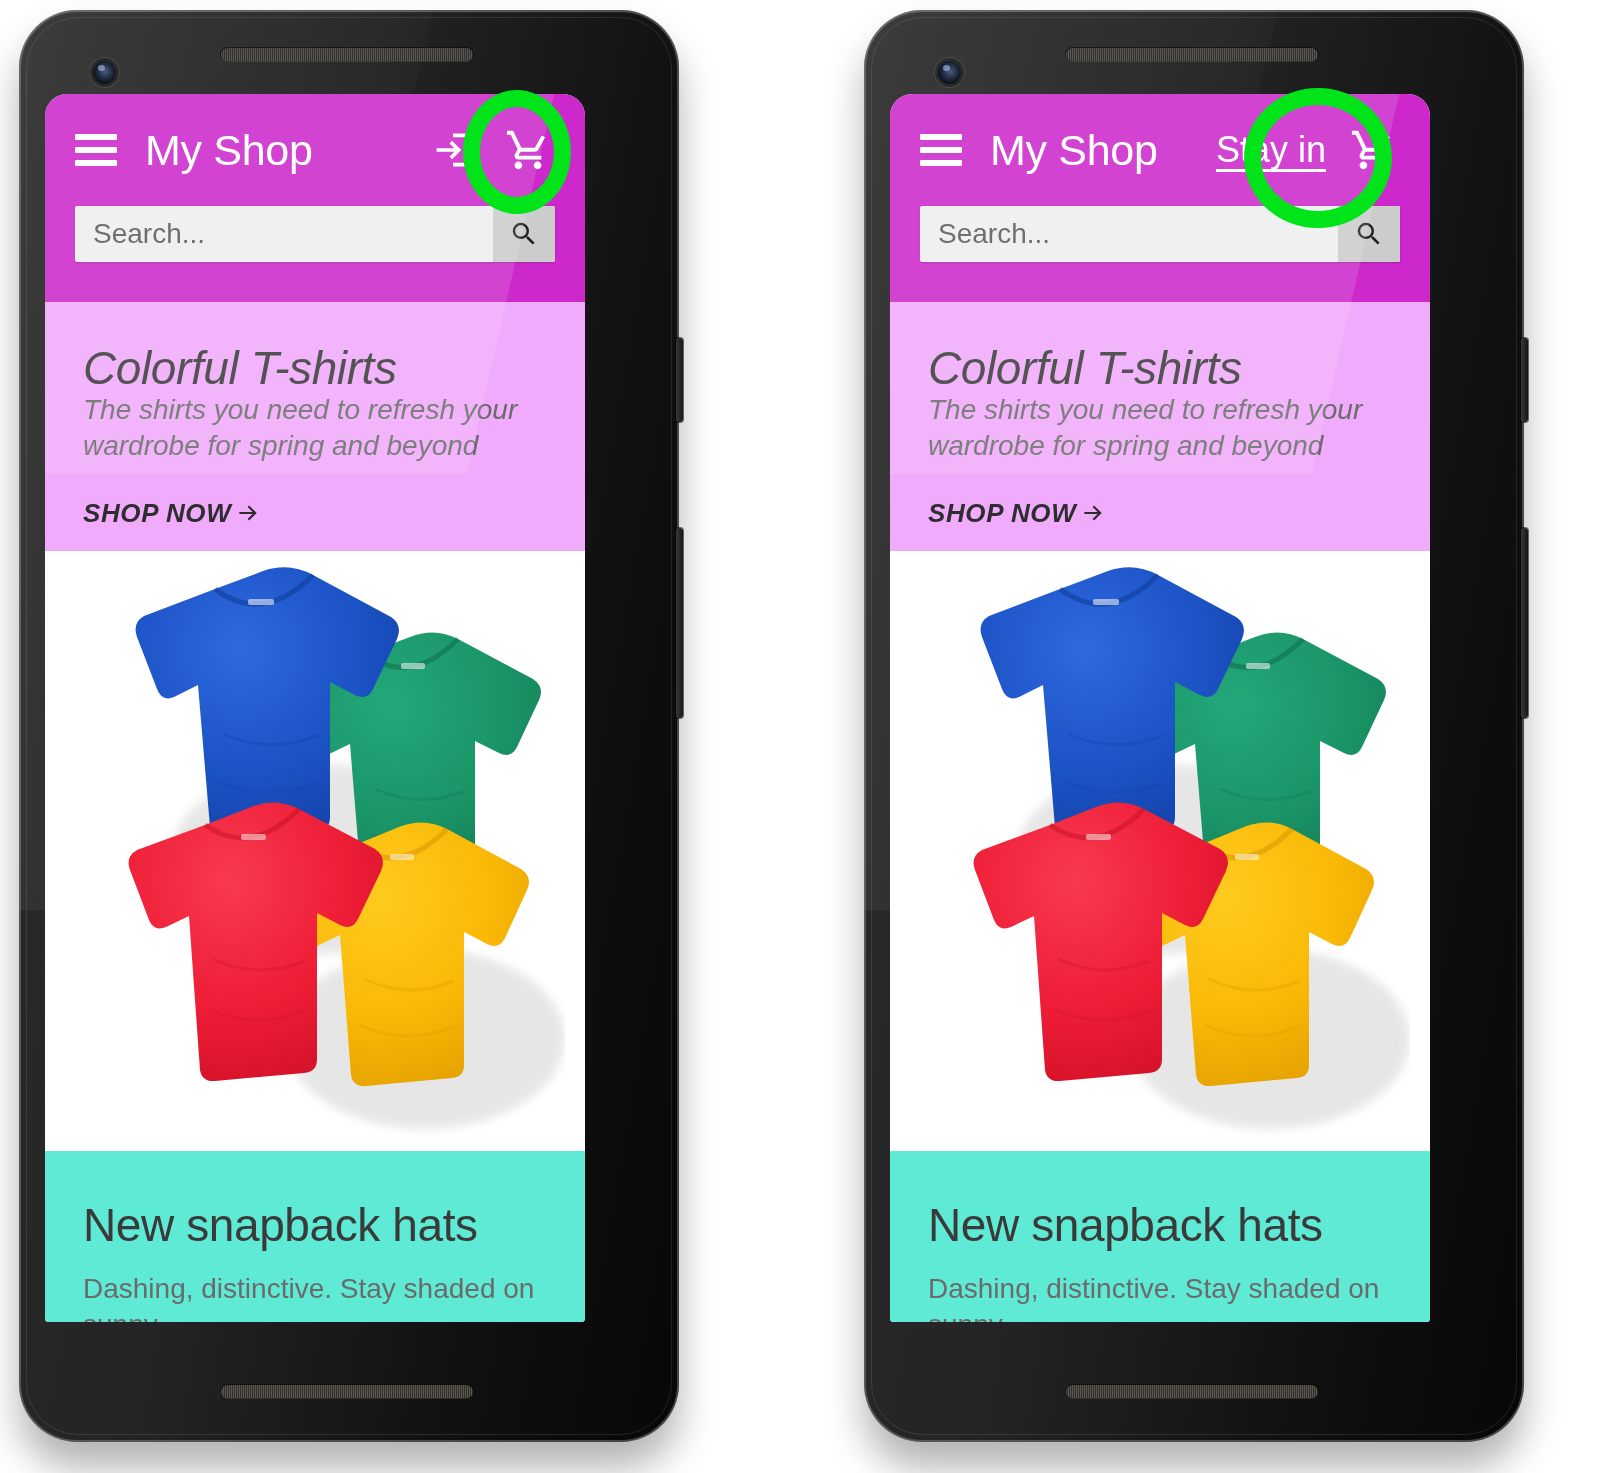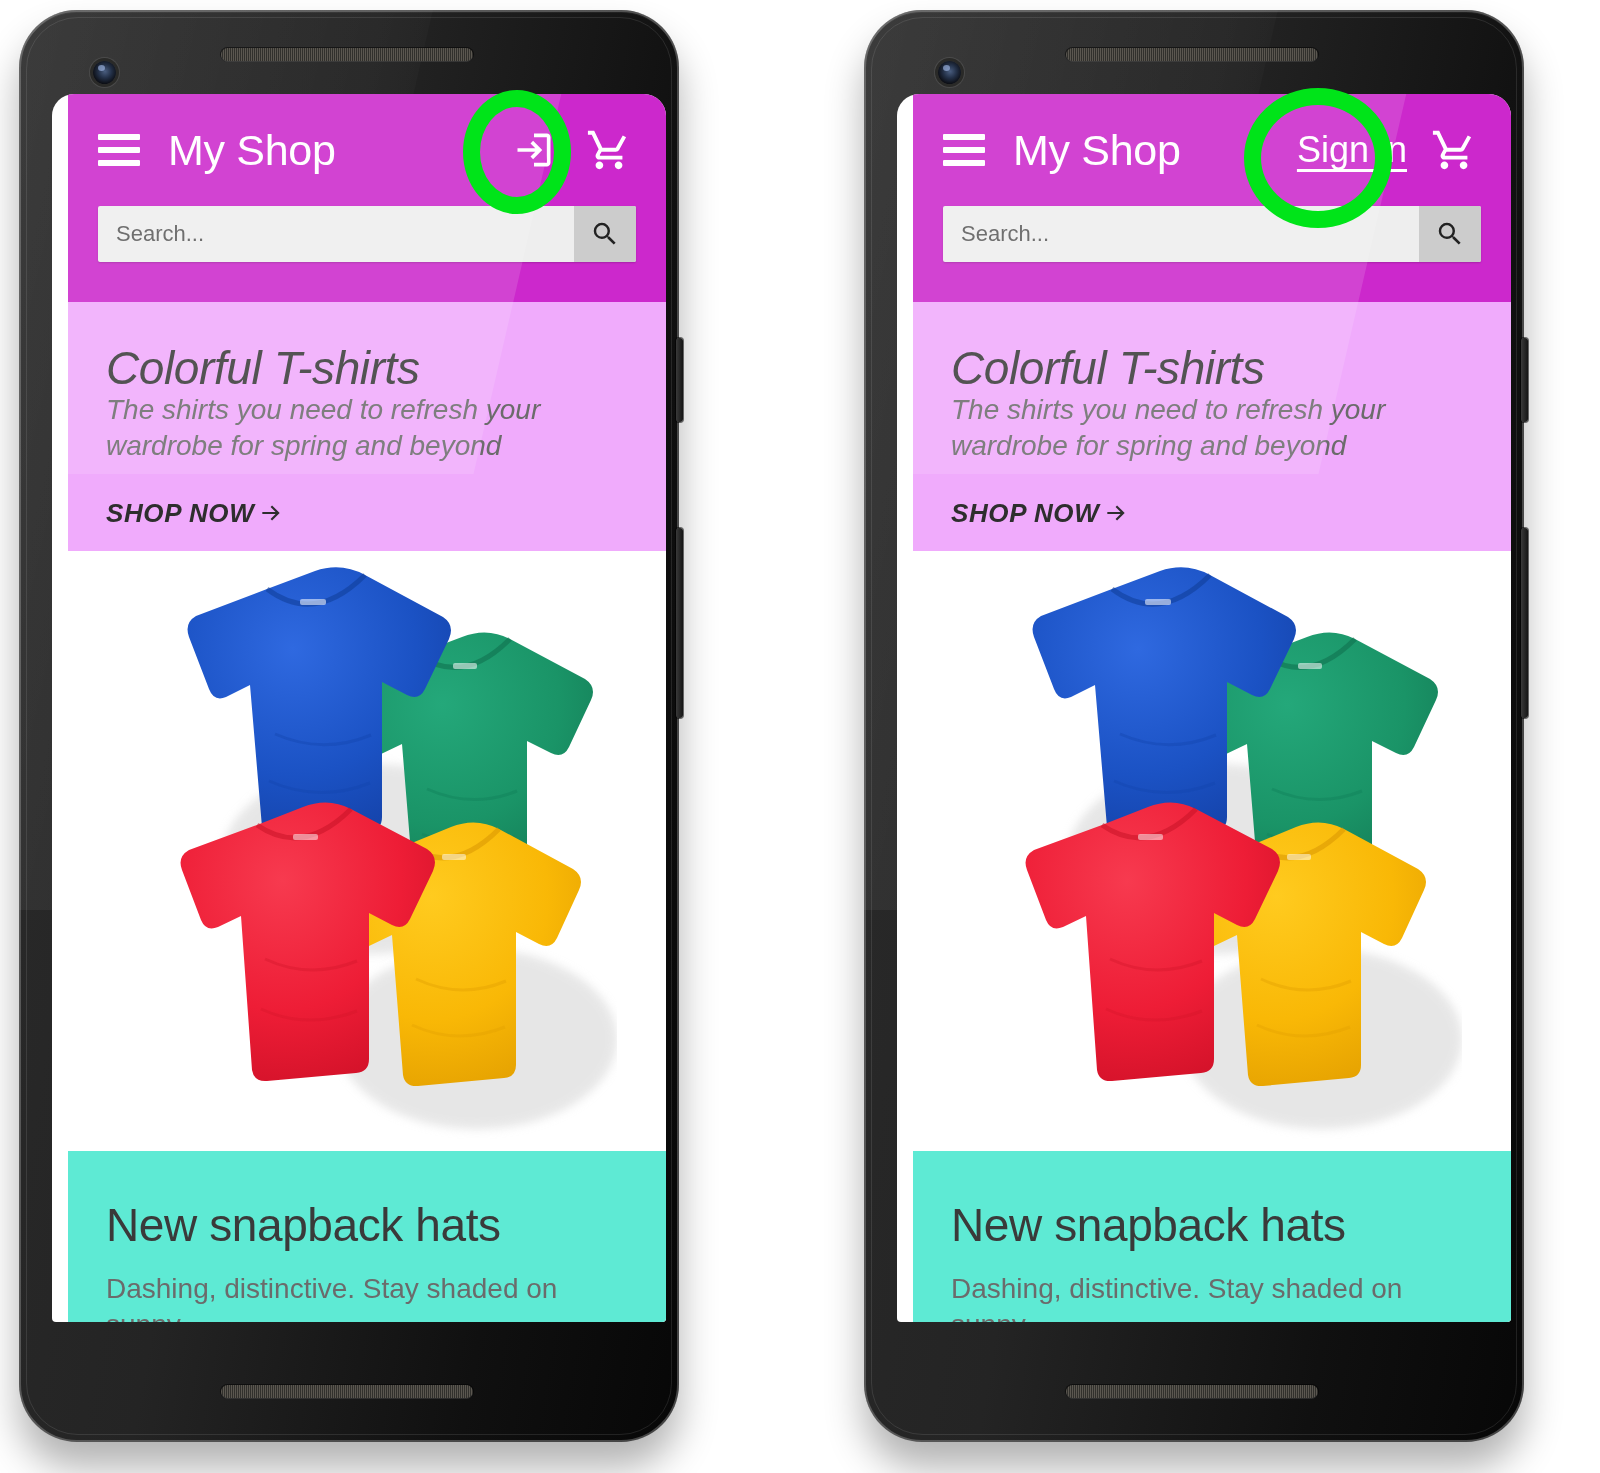--- a/index.html
+++ b/index.html
@@ -154,28 +154,27 @@
     border-radius: 3px;
     background: linear-gradient(to right, #3a3a3a, #151515);
     box-shadow: 0 0 0 1px rgba(0,0,0,0.55);
   }
   .side-btn.power  { top: 330px; height: 84px; }
   .side-btn.volume { top: 520px; height: 190px; }
 
   
   .screen {
     position: absolute;
-    left: 55px;
+    left: 48px;
     top: 86px;
-    width: 614px;
+    width: 540px;
     height: 1228px;
     border-radius: 22px 22px 4px 4px;
     overflow: hidden;
     background: #ffffff;
-    padding-left: 16px;
   }
 
   
   .app-bar {
     position: relative;
     height: 208px;
     background: #cc28cc;
   }
 
   .app-bar-row {
@@ -254,21 +253,21 @@
     overflow: hidden;
     box-shadow: 0 1px 2px rgba(0,0,0,0.18);
   }
   .search-input {
     flex: 1 1 auto;
     border: none;
     outline: none;
     background: transparent;
     padding: 0 18px;
     font-family: "Liberation Sans", sans-serif;
-    font-size: 22px;
+    font-size: 28px;
     color: #3c3c3c;
   }
   .search-input::placeholder { color: #5a5a5a; opacity: 1; }
   .search-btn {
     flex: 0 0 auto;
     width: 62px;
     background: #cccccc;
     border: none;
     display: flex;
     align-items: center;
@@ -547,21 +546,21 @@
             <span></span>
               <span></span>
               <span></span>
           </div>
 
           <div class="brand-title">My Shop</div>
 
           <div class="bar-spacer"></div>
 
           <div class="bar-action signin-text-slot">
-            <span class="signin-text">Sign in</span>
+            <span class="signin-text">Stay in</span>
           </div>
 
           <div class="bar-action cart-slot">
             <svg width="46" height="46" viewBox="0 0 24 24">
               <path d="M7 18c-1.1 0-2 .9-2 2s.9 2 2 2 2-.9 2-2-.9-2-2-2zm10 0c-1.1 0-2 .9-2 2s.9 2 2 2 2-.9 2-2-.9-2-2-2zM7.2 14.6l.03-.12.9-1.63h7.45c.75 0 1.41-.41 1.75-1.03l3.58-6.49-1.74-.96-3.58 6.48H8.53L4.27 2H1v2h2l3.6 7.59-1.35 2.44C4.52 15.37 5.48 17 7 17h12v-2H7.42c-.14 0-.25-.11-.22-.4z" fill="#ffffff"></path>
             </svg>
           </div>
 
         </div>
 

